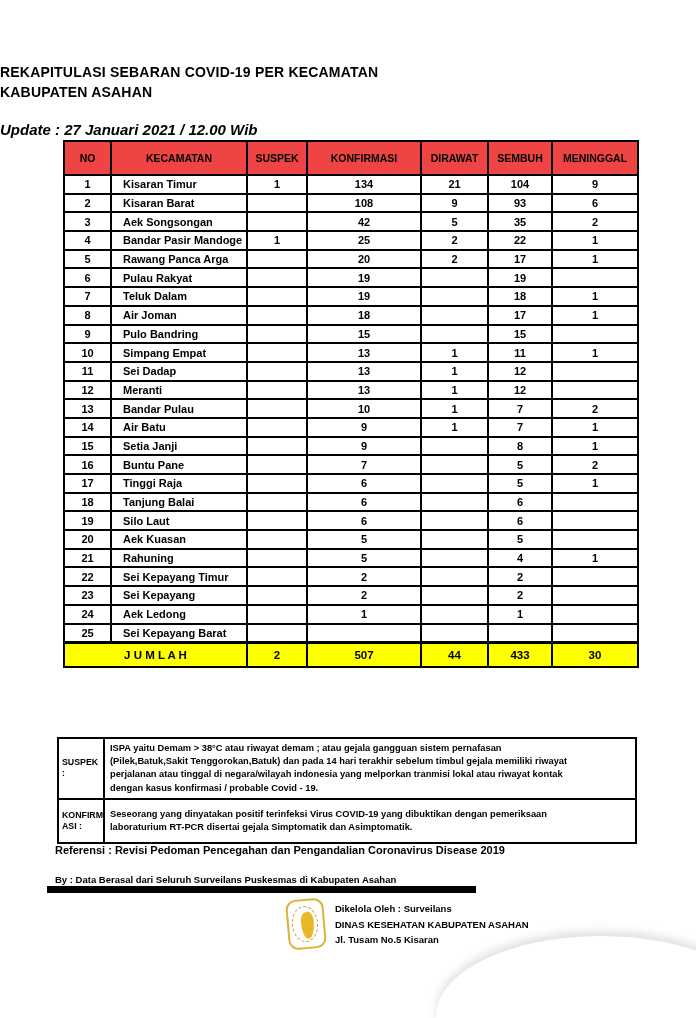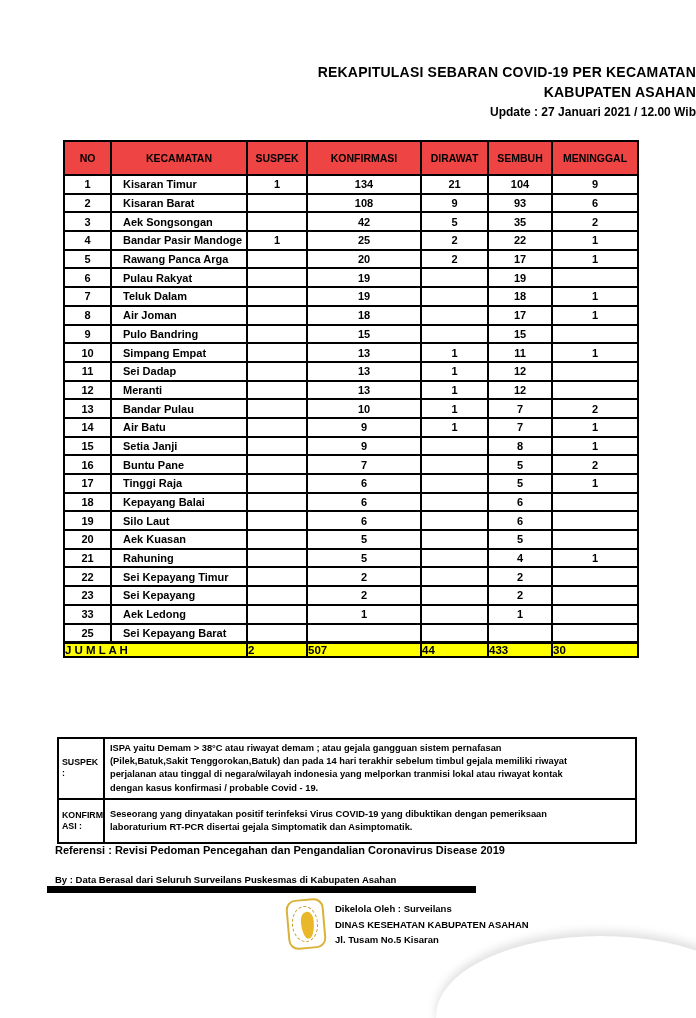--- a/index.html
+++ b/index.html
@@ -1,35 +1,35 @@
 <!DOCTYPE html>
 <html><head>
 <meta charset="utf-8">
 <style>
   * { margin:0; padding:0; box-sizing:border-box; }
   html,body { background:#ffffff; }
   body { font-family:"Liberation Sans","DejaVu Sans",sans-serif; color:#000; }
   .page { position:relative; width:696px; height:1018px; background:#fff; overflow:hidden; }
 
   
-  .title-block { position:absolute; top:62px; left:0; width:100%; text-align:right; }
+  .title-block { position:absolute; top:62px; left:0; width:100%; text-align:left; }
   .title-line { font-size:14px; font-weight:bold; line-height:20px; letter-spacing:.2px; }
-  .update-line { font-size:12px; font-weight:bold; line-height:20px; }
+  .update-line { font-size:15px; font-weight:bold; font-style:italic; line-height:20px;margin-top:18px; }
 
   
   table.covid { position:absolute; top:140px; left:63px; width:574px;
     border-collapse:collapse; table-layout:fixed; }
   table.covid th, table.covid td { border:2px solid #000; overflow:hidden; white-space:nowrap; }
   table.covid thead th { background:#ef4444; height:34px; font-size:10.5px; font-weight:bold;
     text-align:center; vertical-align:middle; }
   table.covid tbody td { height:18.7px; font-size:11px; font-weight:bold; text-align:center;
     vertical-align:middle; }
   table.covid tbody td.name { text-align:left; padding-left:11px; }
-  table.covid tr.total-row td { background:#FFFF00; height:15px; font-size:11.5px;
-    font-weight:bold; text-align:left; border-top:3px solid #000; }
+  table.covid tr.total-row td { background:#FFFF00; height:25px; font-size:11.5px;
+    font-weight:bold; text-align:center; border-top:3px solid #000; }
 
   
   table.notes { position:absolute; top:737px; left:57px; width:580px;
     border-collapse:collapse; table-layout:fixed; }
   table.notes td { border:2px solid #000; vertical-align:middle; }
   table.notes td.nlabel { width:46px; font-size:8.8px; font-weight:bold; padding:2px 1px 2px 3px;
     white-space:pre-line; line-height:11px; }
   table.notes td.ntext { font-size:9.3px; font-weight:bold; line-height:13.2px;
     padding:3px 4px 3px 5px; white-space:pre-line; }
   .suspek-row td { height:56px; }
@@ -237,21 +237,21 @@
           <td class="num">17</td>
           <td class="name">Tinggi Raja</td>
           <td class="num"></td>
           <td class="num">6</td>
           <td class="num"></td>
           <td class="num">5</td>
           <td class="num">1</td>
         </tr>
         <tr>
           <td class="num">18</td>
-          <td class="name">Kepayang Balai</td>
+          <td class="name">Tanjung Balai</td>
           <td class="num"></td>
           <td class="num">6</td>
           <td class="num"></td>
           <td class="num">6</td>
           <td class="num"></td>
         </tr>
         <tr>
           <td class="num">19</td>
           <td class="name">Silo Laut</td>
           <td class="num"></td>
@@ -290,21 +290,21 @@
         <tr>
           <td class="num">23</td>
           <td class="name">Sei Kepayang</td>
           <td class="num"></td>
           <td class="num">2</td>
           <td class="num"></td>
           <td class="num">2</td>
           <td class="num"></td>
         </tr>
         <tr>
-          <td class="num">33</td>
+          <td class="num">24</td>
           <td class="name">Aek Ledong</td>
           <td class="num"></td>
           <td class="num">1</td>
           <td class="num"></td>
           <td class="num">1</td>
           <td class="num"></td>
         </tr>
         <tr>
           <td class="num">25</td>
           <td class="name">Sei Kepayang Barat</td>

